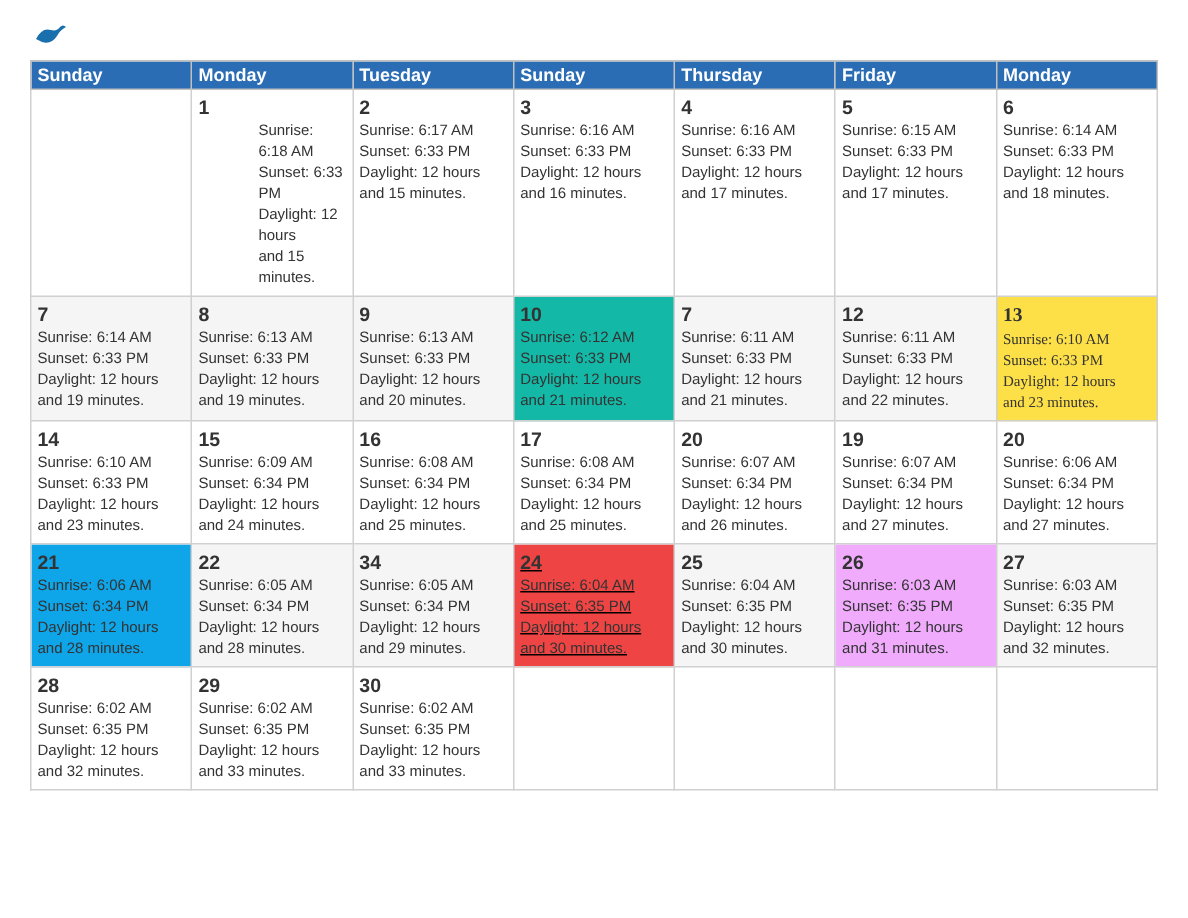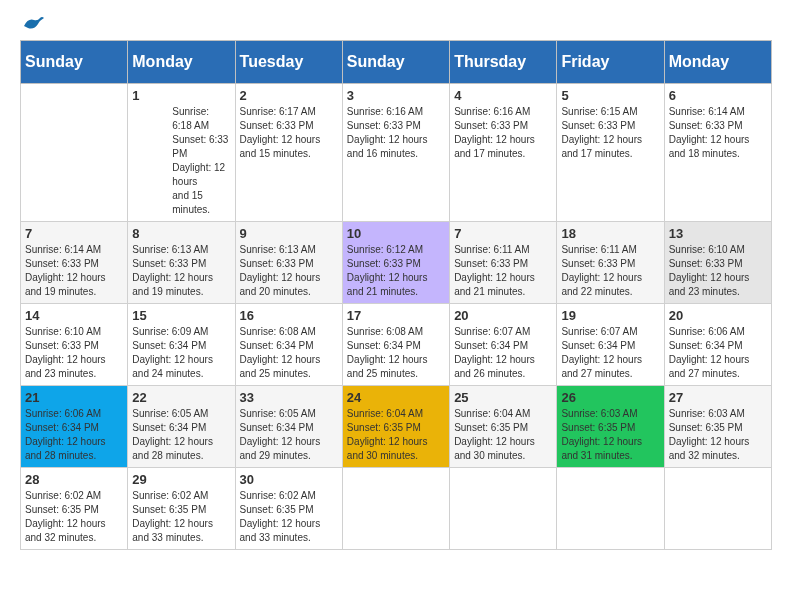--- a/index.html
+++ b/index.html
@@ -38,23 +38,23 @@
       color: #333;
     }
     .calendar {
       width: 100%;
       border-collapse: collapse;
       font-size: 11px;
     }
     .calendar th {
       background-color: #2a6db5;
       color: #fff;
-      padding: 12px 4px;
+      padding: 2px 4px;
       text-align: left;
-      font-size: 16px;
+      font-size: 12px;
       border: 1px solid #c0c0c0;
     }
     .calendar td {
       vertical-align: top;
       padding: 4px;
       border: 1px solid #d0d0d0;
       width: calc(100% / 7);
       min-height: 80px;
       background: #fff;
     }
@@ -170,42 +170,42 @@
 Daylight: 12 hours
 and 19 minutes.</div>
         </td>
         <td style="background: rgb(245, 245, 245);">
           <span class="day-num">9</span>
           <div class="day-info" style="white-space: pre-wrap;">Sunrise: 6:13 AM
 Sunset: 6:33 PM
 Daylight: 12 hours
 and 20 minutes.</div>
         </td>
-        <td style="background: #c4b5fd;">
+        <td style="background: #14b8a6;">
           <span class="day-num">10</span>
           <div class="day-info" style="white-space: pre-wrap;">Sunrise: 6:12 AM
 Sunset: 6:33 PM
 Daylight: 12 hours
 and 21 minutes.</div>
         </td>
         <td style="background: rgb(245, 245, 245);">
           <span class="day-num">7</span>
           <div class="day-info" style="white-space: pre-wrap;">Sunrise: 6:11 AM
 Sunset: 6:33 PM
 Daylight: 12 hours
 and 21 minutes.</div>
         </td>
         <td style="background: rgb(245, 245, 245);">
-          <span class="day-num">18</span>
+          <span class="day-num">12</span>
           <div class="day-info" style="white-space: pre-wrap;">Sunrise: 6:11 AM
 Sunset: 6:33 PM
 Daylight: 12 hours
 and 22 minutes.</div>
         </td>
-        <td style="background: #e5e5e5;">
+        <td style="background: #fde047; font-family: Liberation Serif, serif;">
           <span class="day-num">13</span>
           <div class="day-info" style="white-space: pre-wrap;">Sunrise: 6:10 AM
 Sunset: 6:33 PM
 Daylight: 12 hours
 and 23 minutes.</div>
         </td>
       </tr>
       <tr>
         <td>
           <span class="day-num">14</span>
@@ -266,41 +266,41 @@
 and 28 minutes.</div>
         </td>
         <td style="background: rgb(245, 245, 245); margin-left: 20px;">
           <span class="day-num">22</span>
           <div class="day-info" style="white-space: pre-wrap;">Sunrise: 6:05 AM
 Sunset: 6:34 PM
 Daylight: 12 hours
 and 28 minutes.</div>
         </td>
         <td style="background: rgb(245, 245, 245);">
-          <span class="day-num">33</span>
+          <span class="day-num">34</span>
           <div class="day-info" style="white-space: pre-wrap;">Sunrise: 6:05 AM
 Sunset: 6:34 PM
 Daylight: 12 hours
 and 29 minutes.</div>
         </td>
-        <td style="background: #eab308;">
+        <td style="background: #ef4444; text-decoration: underline;">
           <span class="day-num">24</span>
           <div class="day-info" style="white-space: pre-wrap;">Sunrise: 6:04 AM
 Sunset: 6:35 PM
 Daylight: 12 hours
 and 30 minutes.</div>
         </td>
         <td style="background: rgb(245, 245, 245);">
           <span class="day-num">25</span>
           <div class="day-info" style="white-space: pre-wrap;">Sunrise: 6:04 AM
 Sunset: 6:35 PM
 Daylight: 12 hours
 and 30 minutes.</div>
         </td>
-        <td style="background: #22c55e; margin-top: 32px;">
+        <td style="background: #f0abfc; margin-top: 32px;">
           <span class="day-num">26</span>
           <div class="day-info" style="white-space: pre-wrap;">Sunrise: 6:03 AM
 Sunset: 6:35 PM
 Daylight: 12 hours
 and 31 minutes.</div>
         </td>
         <td style="background: rgb(245, 245, 245);">
           <span class="day-num">27</span>
           <div class="day-info" style="white-space: pre-wrap;">Sunrise: 6:03 AM
 Sunset: 6:35 PM

